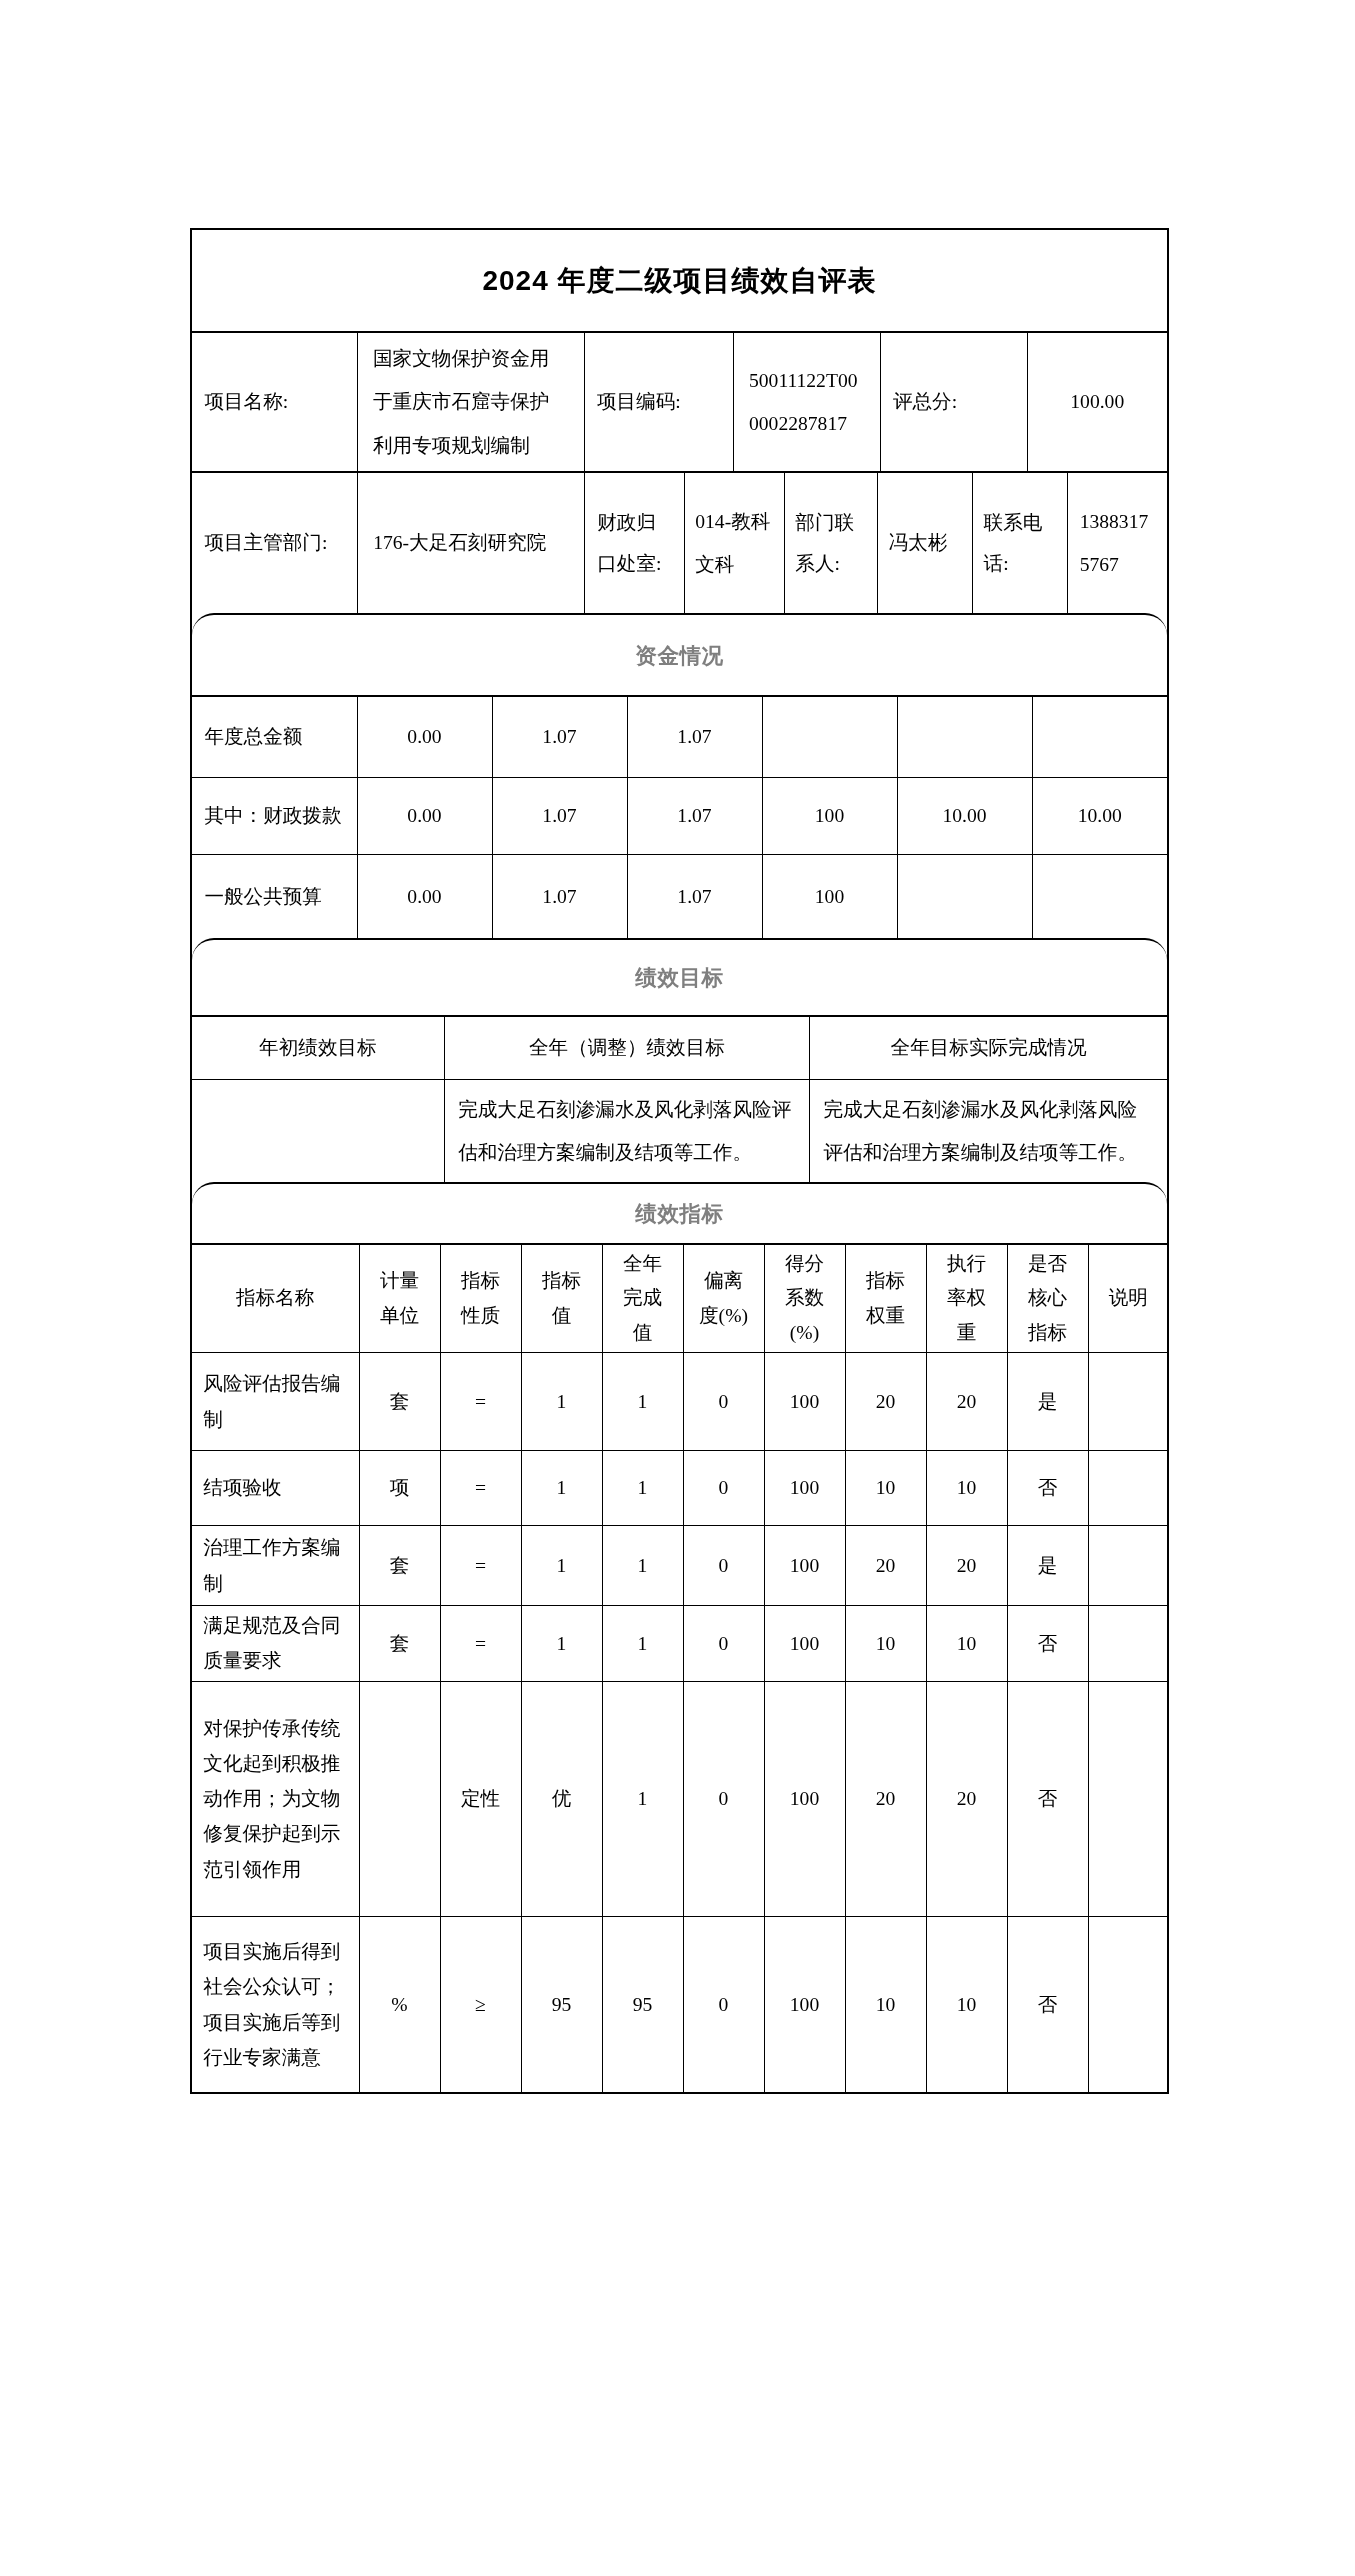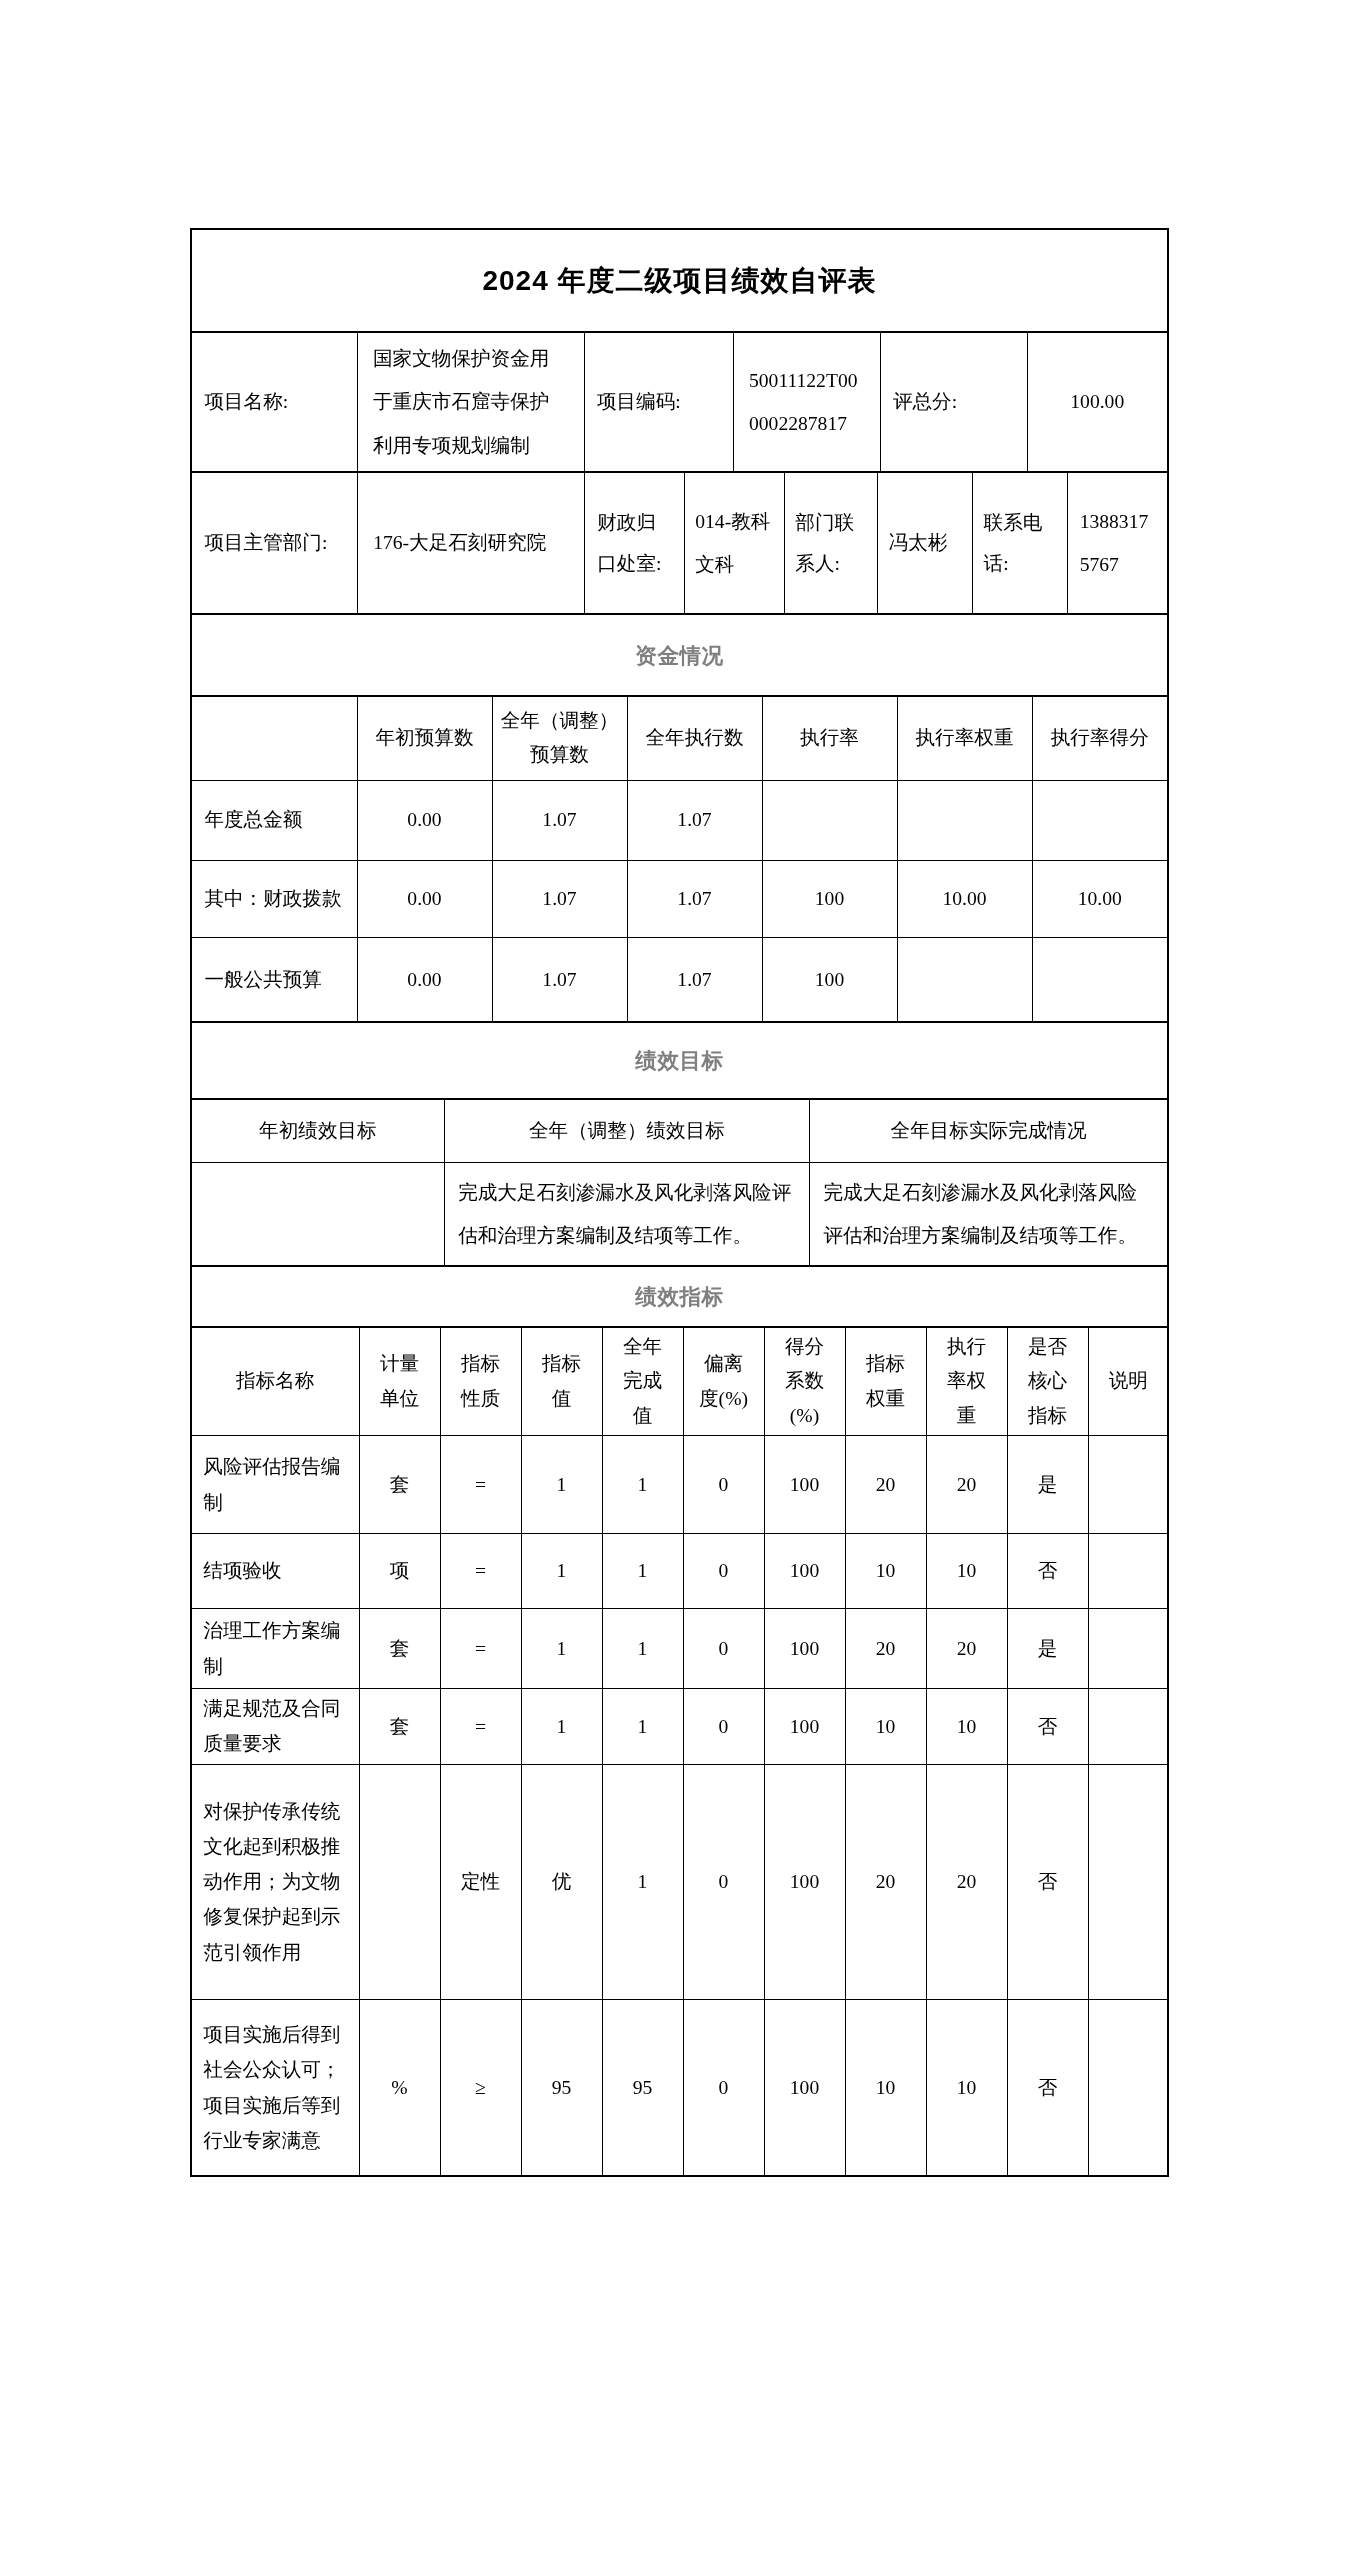--- a/index.html
+++ b/index.html
@@ -20,21 +20,21 @@
     font-family:"Liberation Sans","DejaVu Sans",sans-serif;
     font-weight:bold;font-size:28px;color:#000;letter-spacing:1px;
   }
   .unit-row{
     height:94px;justify-content:flex-end;padding-right:31px;
     font-size:19.6px;
   }
   .banner{
     justify-content:center;
     font-family:"Liberation Sans","DejaVu Sans",sans-serif;
-    font-weight:bold;font-size:21.6px;color:#7f7f7f;letter-spacing:0.5px;
+    font-weight:bold;font-size:21.6px;color:#7f7f7f;letter-spacing:0.5px;border-radius:22px;
   }
   .banner.b1{height:80px;}
   .banner.b2{height:75px;}
   .banner.b3{height:59px;}
   
   table{width:100%;border-collapse:collapse;table-layout:fixed;}
   td{
     border:1px solid #000;border-top-width:1.5px;border-bottom-width:1.5px;
     font-size:19.6px;line-height:2.0;vertical-align:middle;
     padding:2.1px 12.4px;word-wrap:break-word;
@@ -117,29 +117,20 @@
       <colgroup>
           <col style="width:165px">
           <col style="width:135px">
           <col style="width:135px">
           <col style="width:135px">
           <col style="width:135px">
           <col style="width:135px">
           <col style="width:135px">
         </colgroup>
       <tbody>
-          <tr style="height:83px">
-        <td class="hdr wide"></td>
-        <td class="hdr wide">年初预算数</td>
-        <td class="hdr wide">全年（调整）预算数</td>
-        <td class="hdr wide">全年执行数</td>
-        <td class="hdr wide">执行率</td>
-        <td class="hdr wide">执行率权重</td>
-        <td class="hdr wide">执行率得分</td>
-      </tr>
       <tr style="height:80px">
         <td class="lab">年度总金额</td>
         <td class="num">0.00</td>
         <td class="num">1.07</td>
         <td class="num">1.07</td>
         <td class="num"></td>
         <td class="num"></td>
         <td class="num"></td>
       </tr>
       <tr style="height:77px">

